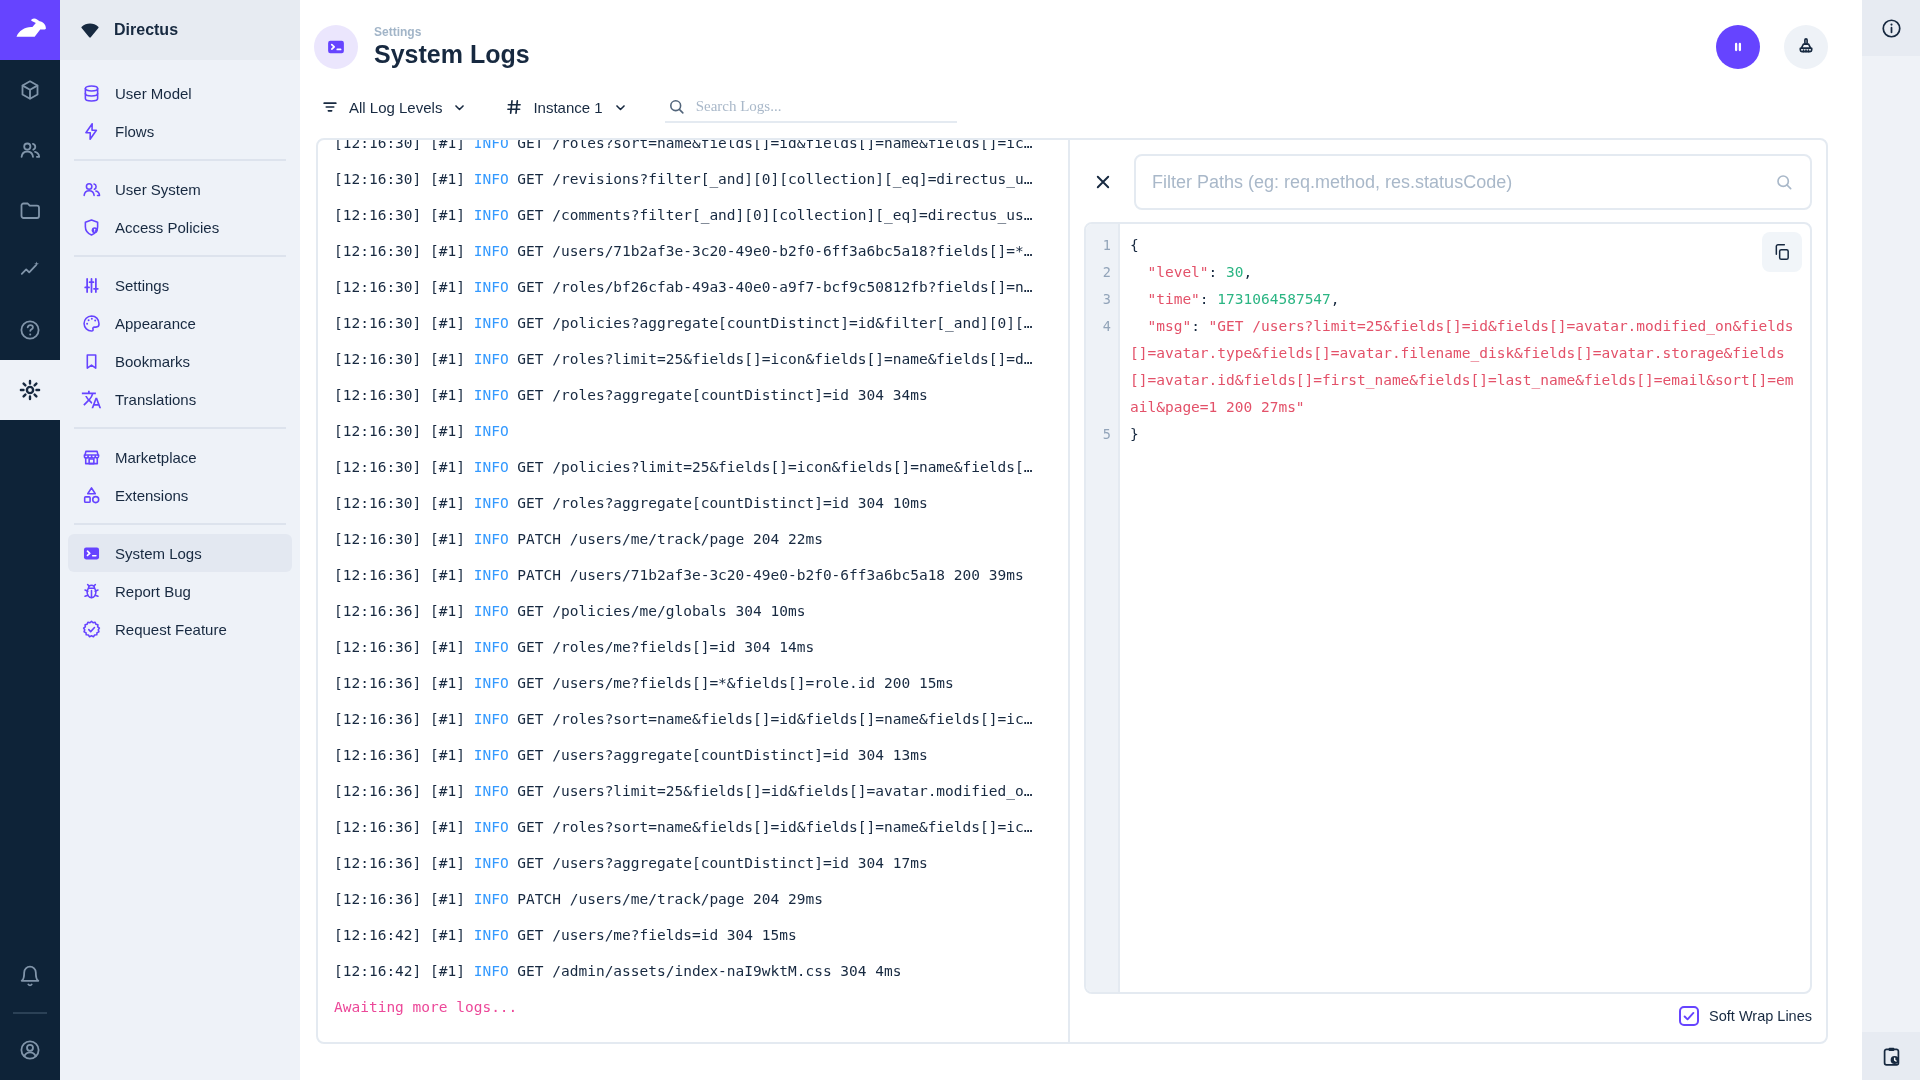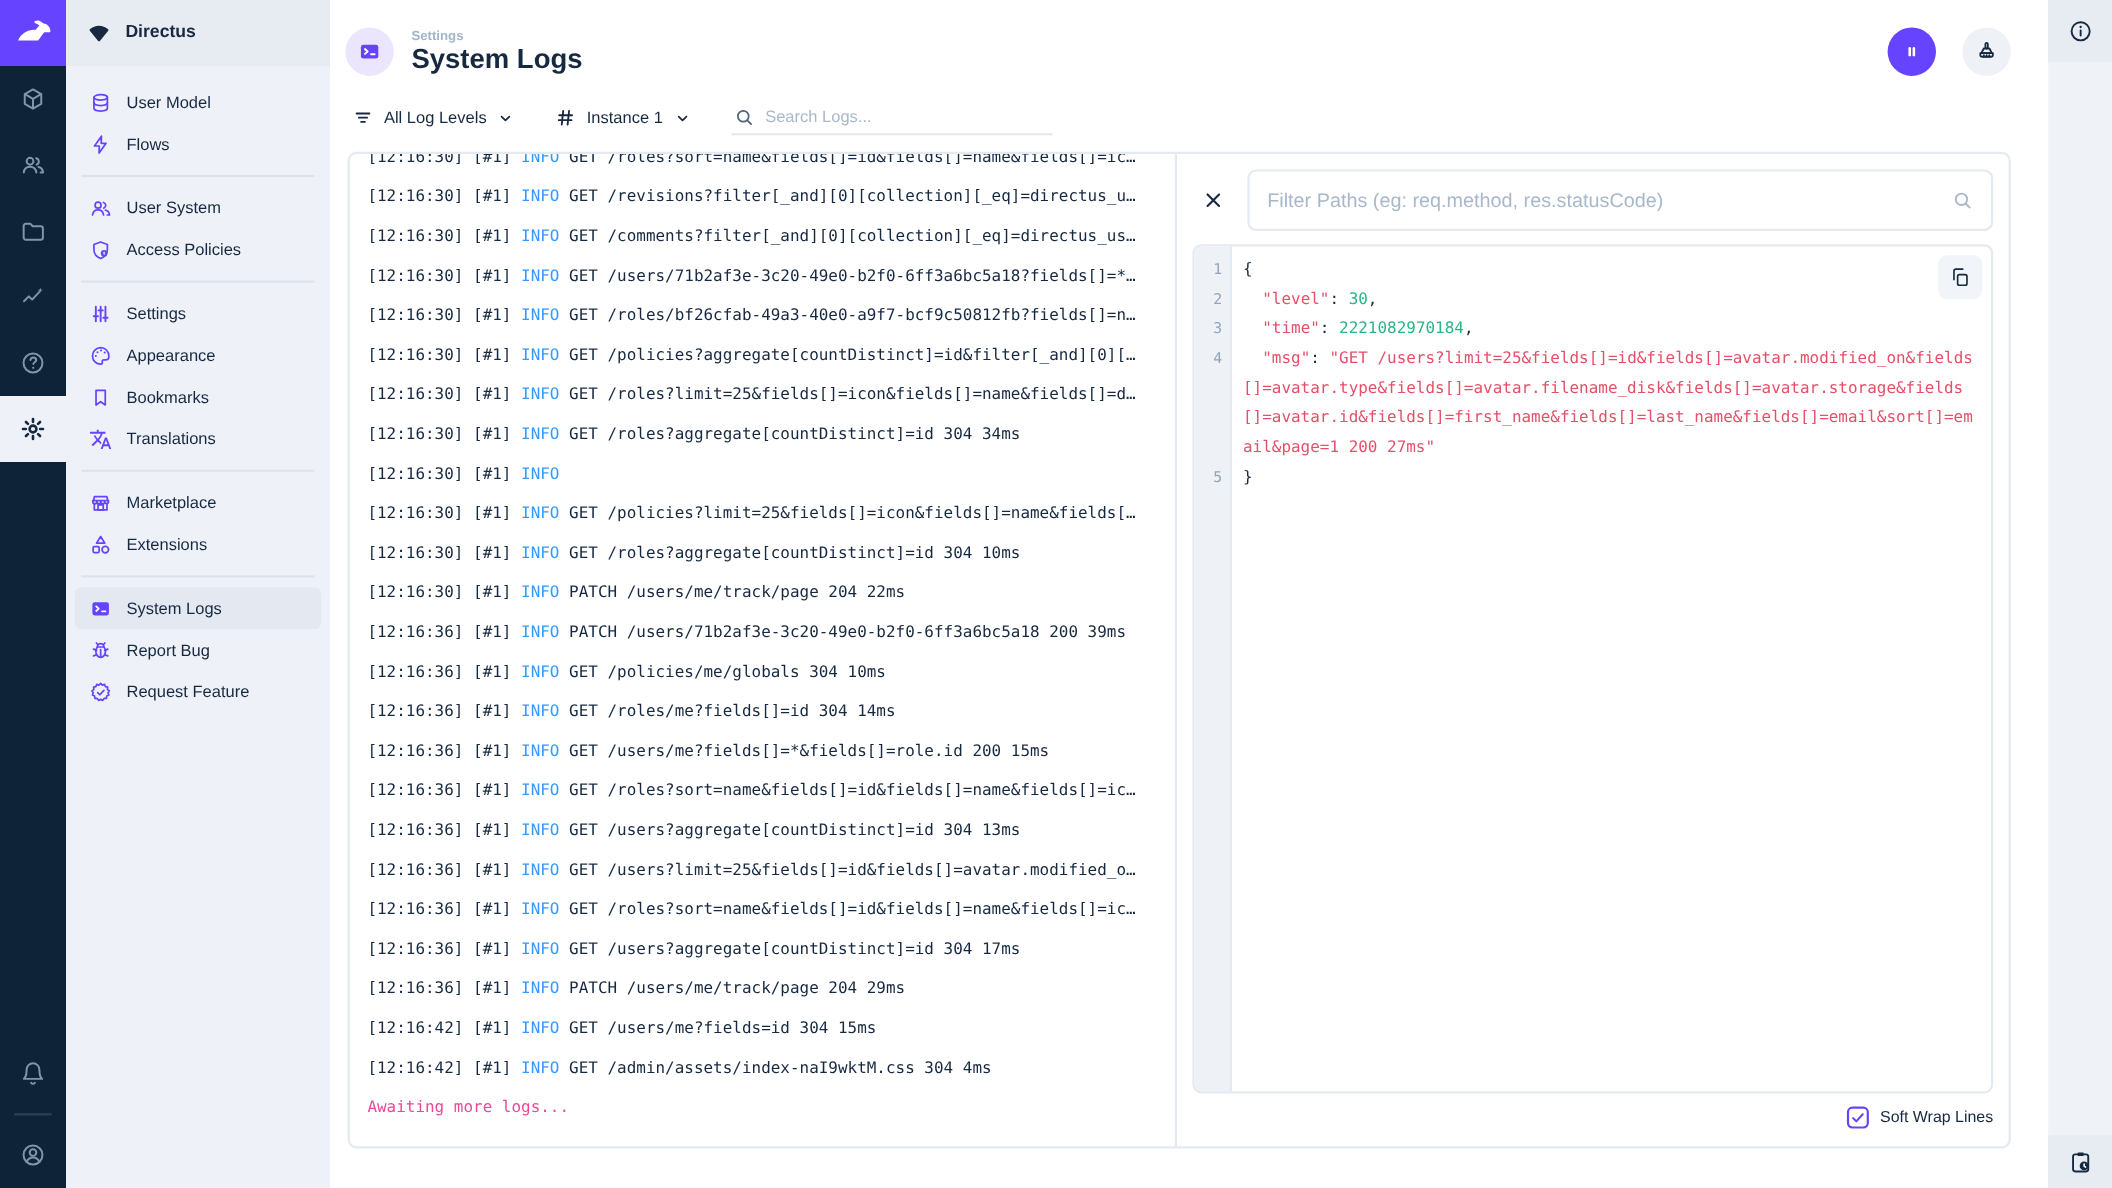--- a/index.html
+++ b/index.html
@@ -47,21 +47,21 @@
   .round-btn.primary{background:var(--purple);color:#fff}
   .round-btn.ghost{background:#eef2f7;color:var(--fg);margin-left:8px}
   .round-btn svg{width:22px;height:22px}
 
   .filter-bar{display:flex;align-items:center;gap:36px;margin:16px 34px 0 20px;height:34px}
   .dd{display:flex;align-items:center;gap:9px;font-size:15px;font-weight:500;cursor:pointer}
   .dd svg{width:20px;height:20px}
   .dd .chev svg{width:17px;height:17px}
   .search{display:flex;align-items:center;gap:10px;border-bottom:2px solid var(--border);padding:5px 2px;width:292px}
   .search svg{width:19px;height:19px;color:#51647a}
-  .search input{border:none;outline:none;background:none;font-size:15px;width:100%;color:var(--fg);font-family:Liberation Sans, sans-serif}
+  .search input{border:none;outline:none;background:none;font-size:15px;width:100%;color:var(--fg);font-family:Liberation Serif, serif}
   ::placeholder{color:#a9b8c9;opacity:1}
 
   .card{flex:1;min-height:0;display:flex;border:2px solid var(--border);border-radius:8px;margin:14px 34px 36px 16px;overflow:hidden}
   .loglist{flex:1;min-width:0;padding:0 16px;overflow:hidden}
   .loglist-inner{margin-top:-15px}
   .log-row,.awaiting{height:36px;display:flex;align-items:center;font-family:"DejaVu Sans Mono",monospace;font-size:14.5px;white-space:pre;overflow:hidden}
   .log-row{color:var(--fg);cursor:pointer}
   .log-row .lvl{color:var(--blue)}
   .awaiting{color:#ec4899}
   .vdiv{width:2px;flex:0 0 2px;background:var(--border)}
@@ -451,21 +451,21 @@
               <div class="cl">
                 <span class="ln">1</span>
                 <span class="ct"><span class="tk-p">{</span></span>
               </div>
               <div class="cl">
                 <span class="ln">2</span>
                 <span class="ct"><span class="tk-p">  </span><span class="tk-key">"level"</span><span class="tk-p">: </span><span class="tk-num">30</span><span class="tk-p">,</span></span>
               </div>
               <div class="cl">
                 <span class="ln">3</span>
-                <span class="ct"><span class="tk-p">  </span><span class="tk-key">"time"</span><span class="tk-p">: </span><span class="tk-num">2221082970184</span><span class="tk-p">,</span></span>
+                <span class="ct"><span class="tk-p">  </span><span class="tk-key">"time"</span><span class="tk-p">: </span><span class="tk-num">1731064587547</span><span class="tk-p">,</span></span>
               </div>
               <div class="cl">
                 <span class="ln">4</span>
                 <span class="ct"><span class="tk-p">  </span><span class="tk-key">"msg"</span><span class="tk-p">: </span><span class="tk-str">"GET /users?limit=25&amp;fields[]=id&amp;fields[]=avatar.modified_on&amp;fields[]=avatar.type&amp;fields[]=avatar.filename_disk&amp;fields[]=avatar.storage&amp;fields[]=avatar.id&amp;fields[]=first_name&amp;fields[]=last_name&amp;fields[]=email&amp;sort[]=email&amp;page=1 200 27ms"</span></span>
               </div>
               <div class="cl">
                 <span class="ln">5</span>
                 <span class="ct"><span class="tk-p">}</span></span>
               </div>
             </div>

